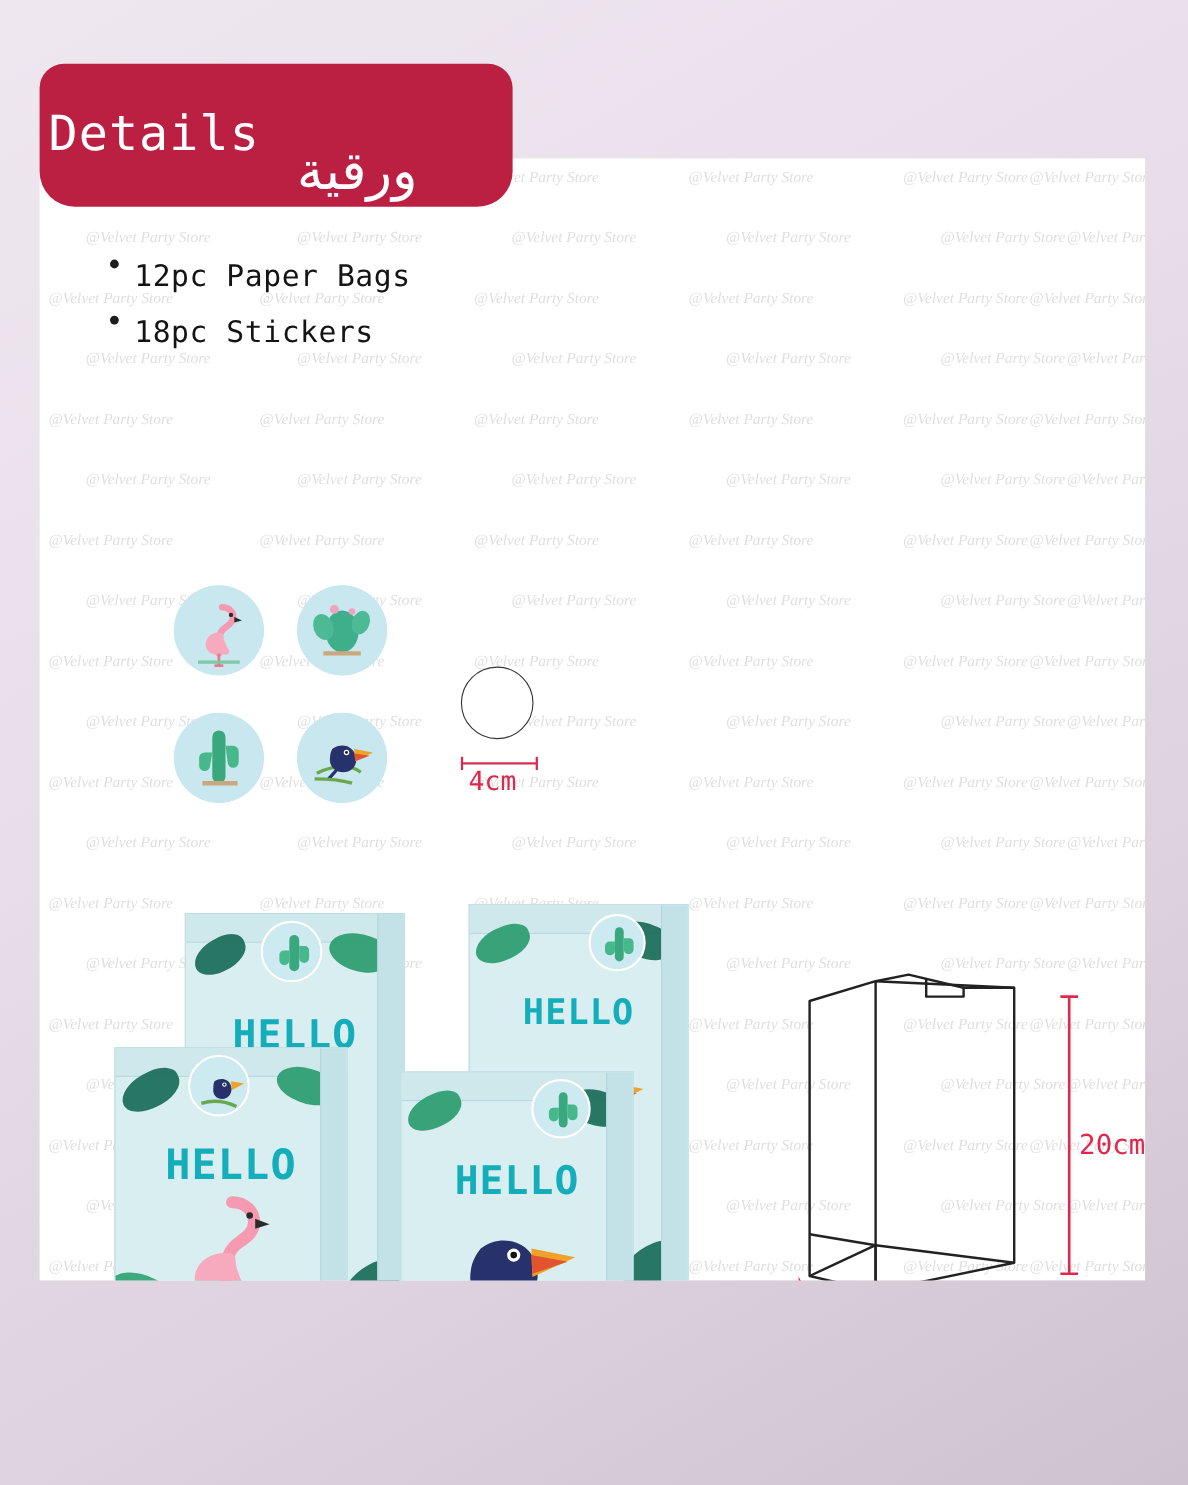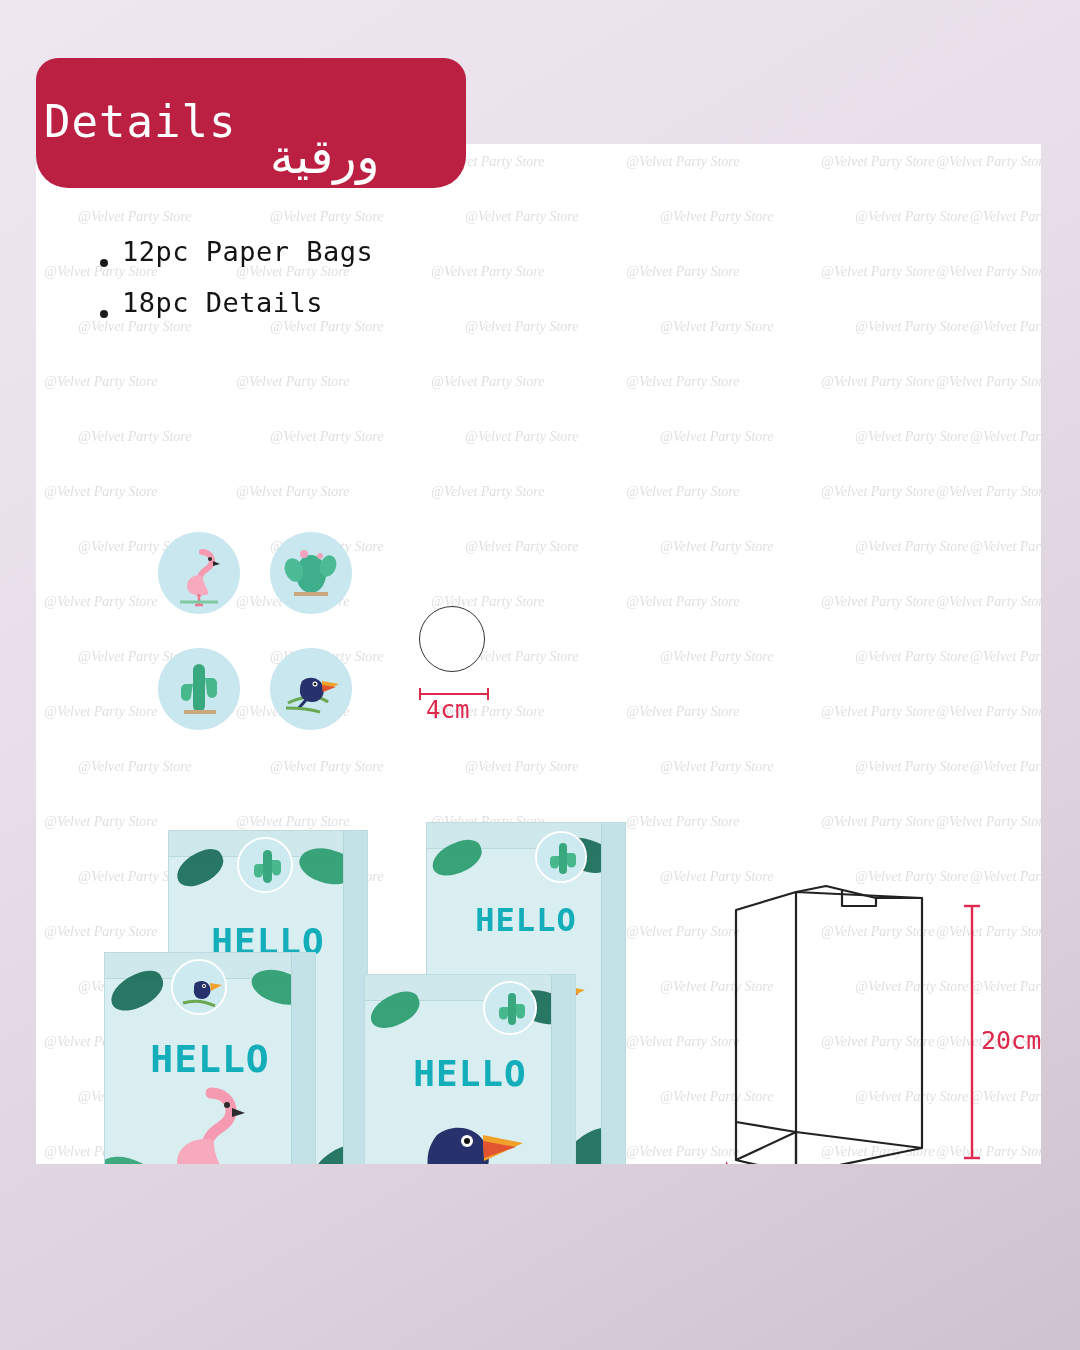--- a/index.html
+++ b/index.html
@@ -75,21 +75,21 @@
 
   
   .list-en {
     position: absolute;
     left: 100px;
     top: 236px;
     z-index: 5;
   }
   .list-en .row {
     display: flex;
-    align-items: flex-end;
+    align-items: flex-start;
     gap: 14px;
     margin-bottom: 20px;
   }
   .list-en .dot {
     width: 8px; height: 8px;
     border-radius: 50%;
     background: #1c1c1c;
     flex: 0 0 auto;
   }
   .list-en .txt {
@@ -572,18 +572,18 @@
 <div class="details-en">Details</div>
 <div class="details-ar">ورقية</div>
 
 <div class="list-en">
   <div class="row">
     <span class="dot"></span>
     <span class="txt">12pc Paper Bags</span>
   </div>
   <div class="row">
     <span class="dot"></span>
-    <span class="txt">18pc Details</span>
+    <span class="txt">18pc Stickers</span>
   </div>
 </div>
 
 <div class="list-ar">
 </div>
 
 </body></html>

